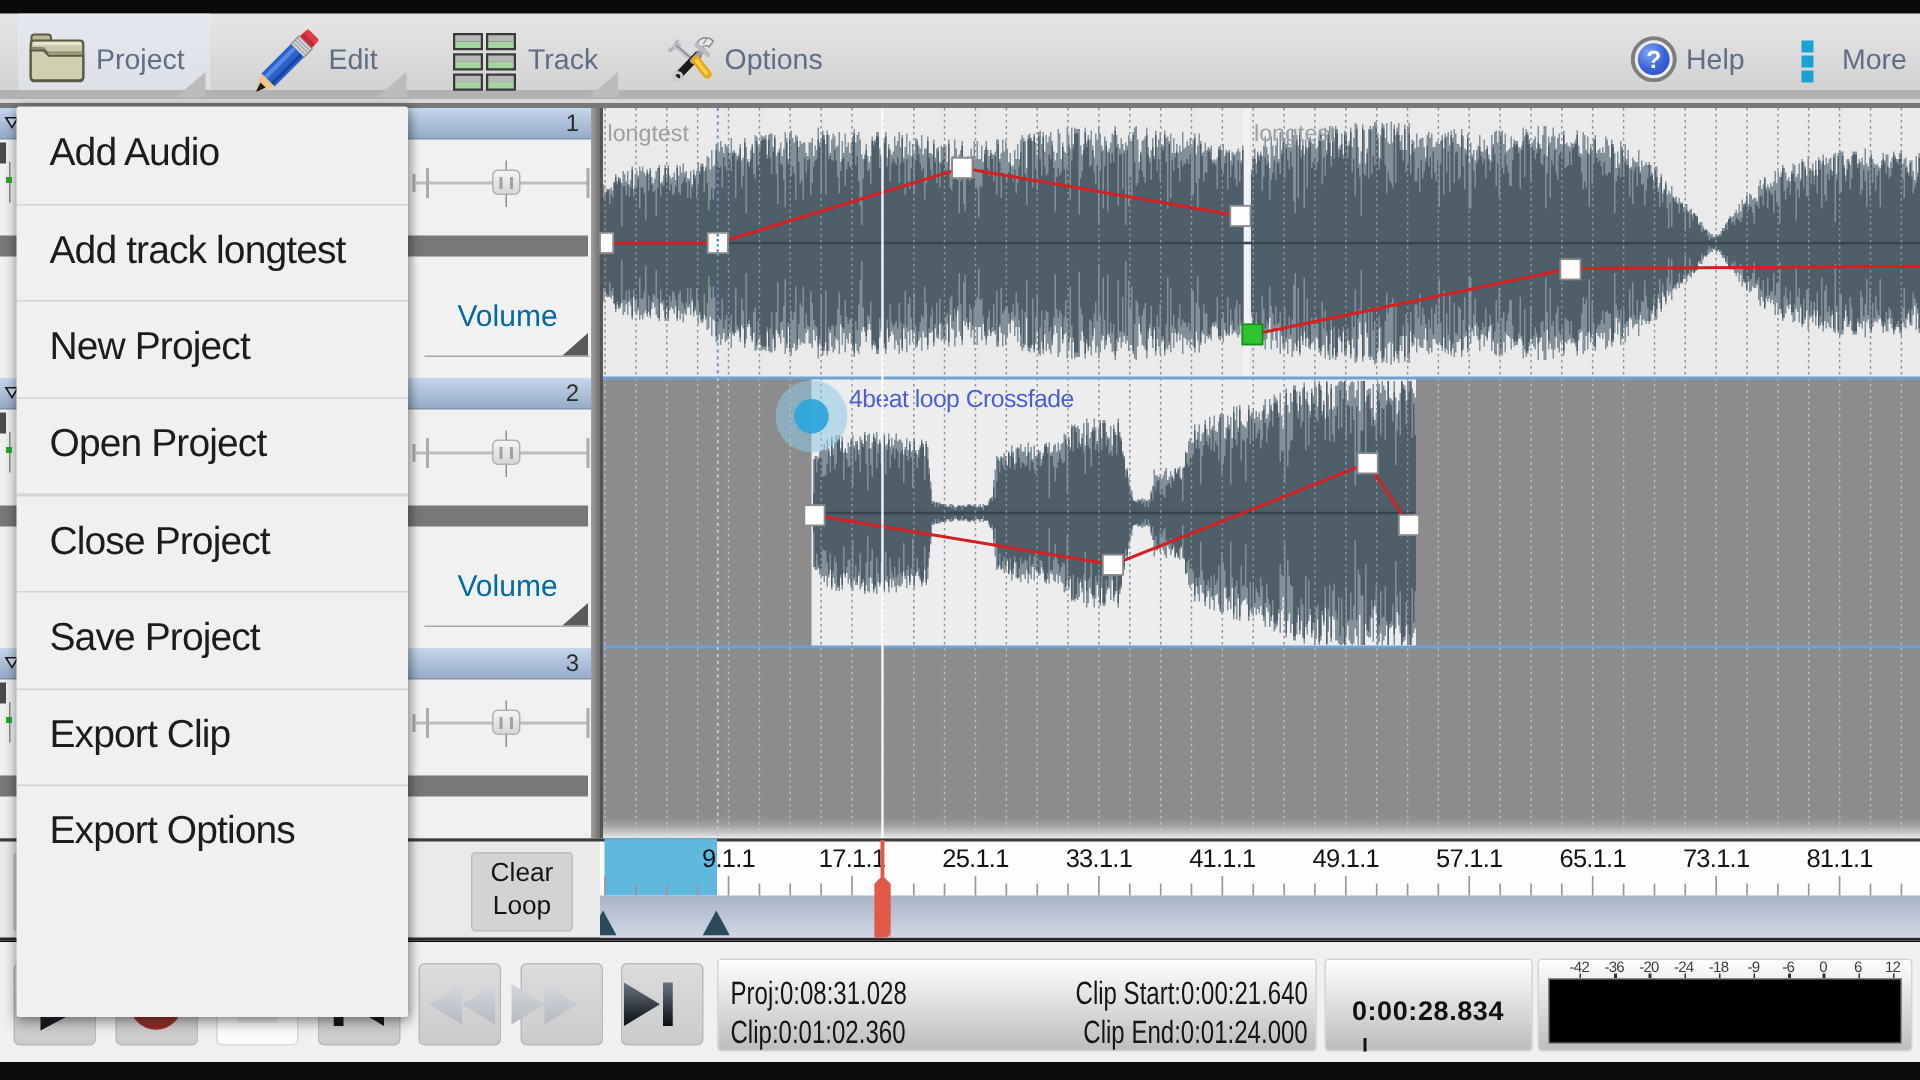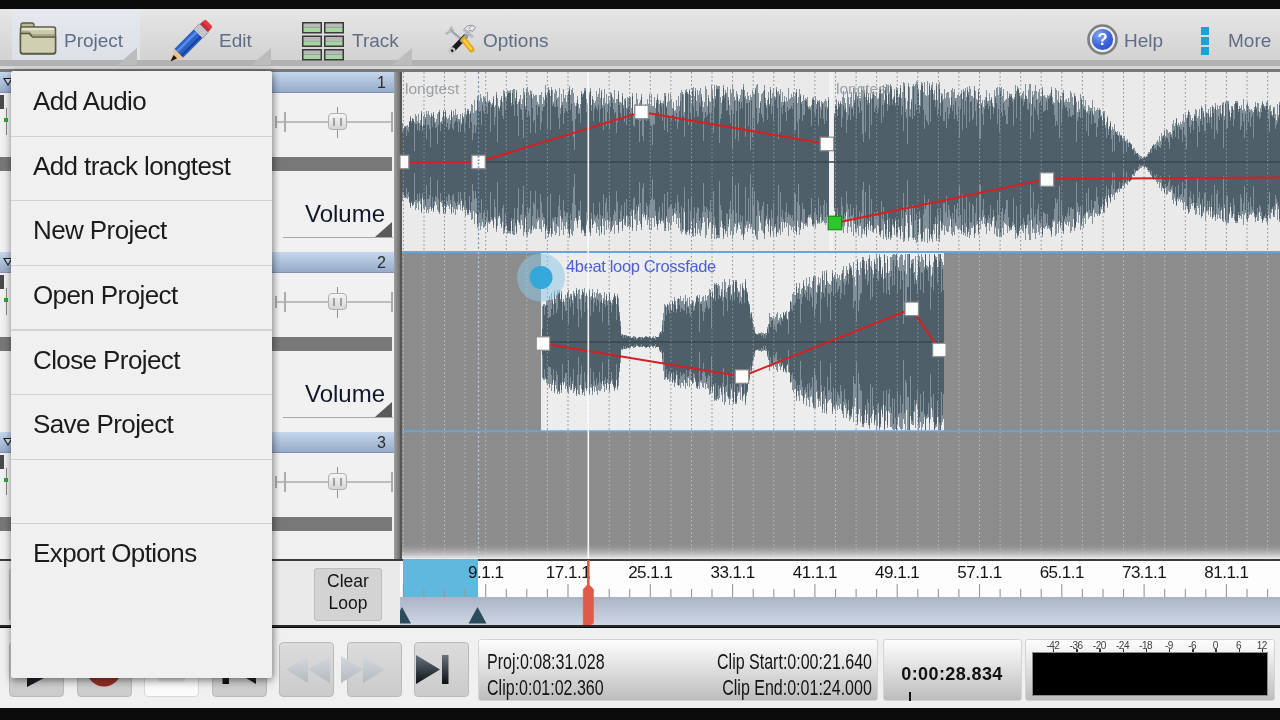--- a/index.html
+++ b/index.html
@@ -15,21 +15,21 @@
 .thead{left:0;width:395px;height:21px;background:linear-gradient(#c6d7ec,#96abc9);border-bottom:1.5px solid #8494ae}
 .tnum{position:absolute;right:9px;top:2px;font-size:16px;color:#2c2c2c}
 .collapse{position:absolute;left:3px;top:6px;width:0;height:0;border-left:5.5px solid transparent;border-right:5.5px solid transparent;border-top:8px solid #1a1a1a}
 .collapse:after{content:"";position:absolute;left:-3.5px;top:-7.5px;border-left:3.5px solid transparent;border-right:3.5px solid transparent;border-top:5px solid #ccdcee}
 .sliderline{height:2px;background:#bdbdbd}
 .endtick{width:2px;background:#ababab}
 .thumb{width:19px;height:17px;border-radius:4px;background:linear-gradient(#f5f5f5,#d6d6d6);border:1px solid #b0b0b0}
 .thumbline{width:1.5px;background:#909090}
 .ridge{width:2px;height:8px;background:#a0a0a0;position:absolute;top:4px}
 .darkbar{left:0;width:392px;height:14px;background:#787878}
-.vollabel{font-size:24px;color:#0f172a}
+.vollabel{font-size:20px;color:#0369a1}
 .volline{width:110px;height:1px;background:#a8a8a8}
 .voltri{width:0;height:0;border-style:solid;border-width:0 0 15px 17px;border-color:transparent transparent #5a5a5a transparent}
 #sep{left:394px;top:72px;width:6px;height:487px;background:linear-gradient(90deg,#a0a0a0,#6e6e6e)}
 #menu{left:11px;top:71px;width:261px;height:607px;background:#f0f0f0;border-radius:2px;box-shadow:0 3px 9px rgba(0,0,0,.4),2px 0 6px rgba(0,0,0,.18)}
 .mi{position:absolute;left:0;width:261px;height:64.6px;}
 .mi span{position:absolute;left:22px;top:50%;transform:translateY(-54%);font-size:26px;letter-spacing:-0.6px;color:#1c1c1c;white-space:nowrap}
 .mdiv{position:absolute;left:0;width:261px;height:1.2px;background:#d2d2d2}
 #ruler{left:400px;top:559px;width:880px;height:68px;background:#fdfdfd;border-top:2px solid #3c3c3c;border-bottom:2.5px solid #2a2a2a}
 #rgrad{left:0;top:36px;width:880px;height:27.5px;background:linear-gradient(#a9b4c6,#cfd7e5)}
 #loopblue{left:3px;top:-2px;width:75px;height:38px;background:#5fb8de}
@@ -375,17 +375,20 @@
       </div>
 <div class="mdiv" style="top:258.4px"></div>
 <div class="mi" style="top:258.4px">
         <span>Close Project</span>
       </div>
 <div class="mdiv" style="top:323.0px"></div>
 <div class="mi" style="top:323.0px">
         <span>Save Project</span>
       </div>
 <div class="mdiv" style="top:387.6px"></div>
+<div class="mi" style="top:387.6px">
+        <span>Export Clip</span>
+      </div>
 <div class="mdiv" style="top:452.2px"></div>
 <div class="mi" style="top:452.2px">
         <span>Export Options</span>
       </div>
 </div>
 </div>
 </body></html>

